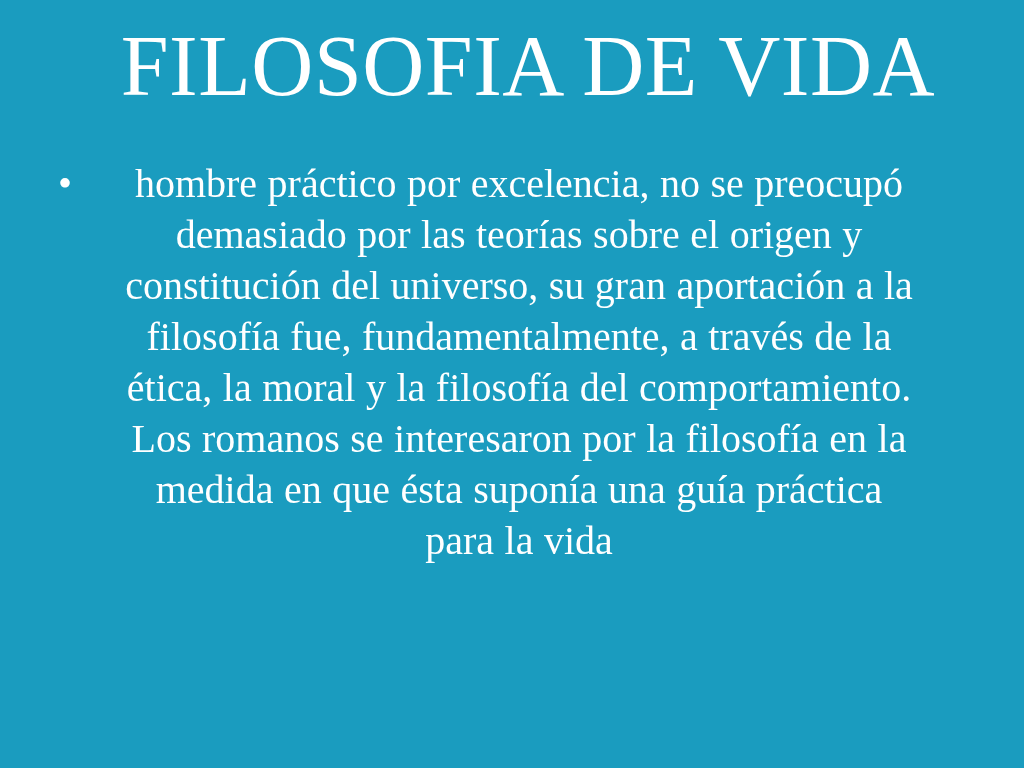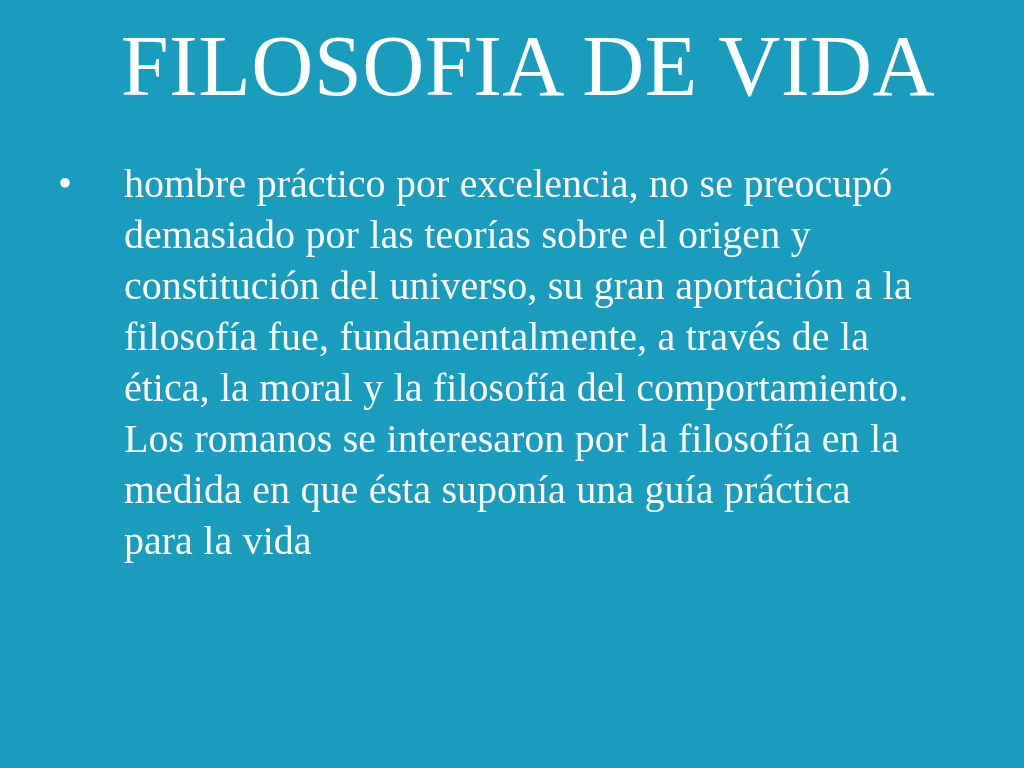--- a/index.html
+++ b/index.html
@@ -55,21 +55,21 @@
     padding-left: 6px;
     box-sizing: border-box;
     user-select: none;
   }
   .bullet-text {
     flex: 1 1 auto;
     color: #ffffff;
     font-family: "Liberation Serif", "DejaVu Serif", serif;
     font-size: 40px;
     line-height: 51px;
-    text-align: left;
+    text-align: center;
     max-width: 790px;
     word-spacing: 0.5px;
   }
 </style>
 </head>
 <body style="background-color: rgb(26, 156, 191);">
 
 <div id="slide" style="background-color: rgb(26, 156, 191); color: rgb(255, 255, 255);">
 
   <h1 id="slide-title">FILOSOFIA DE VIDA</h1>

